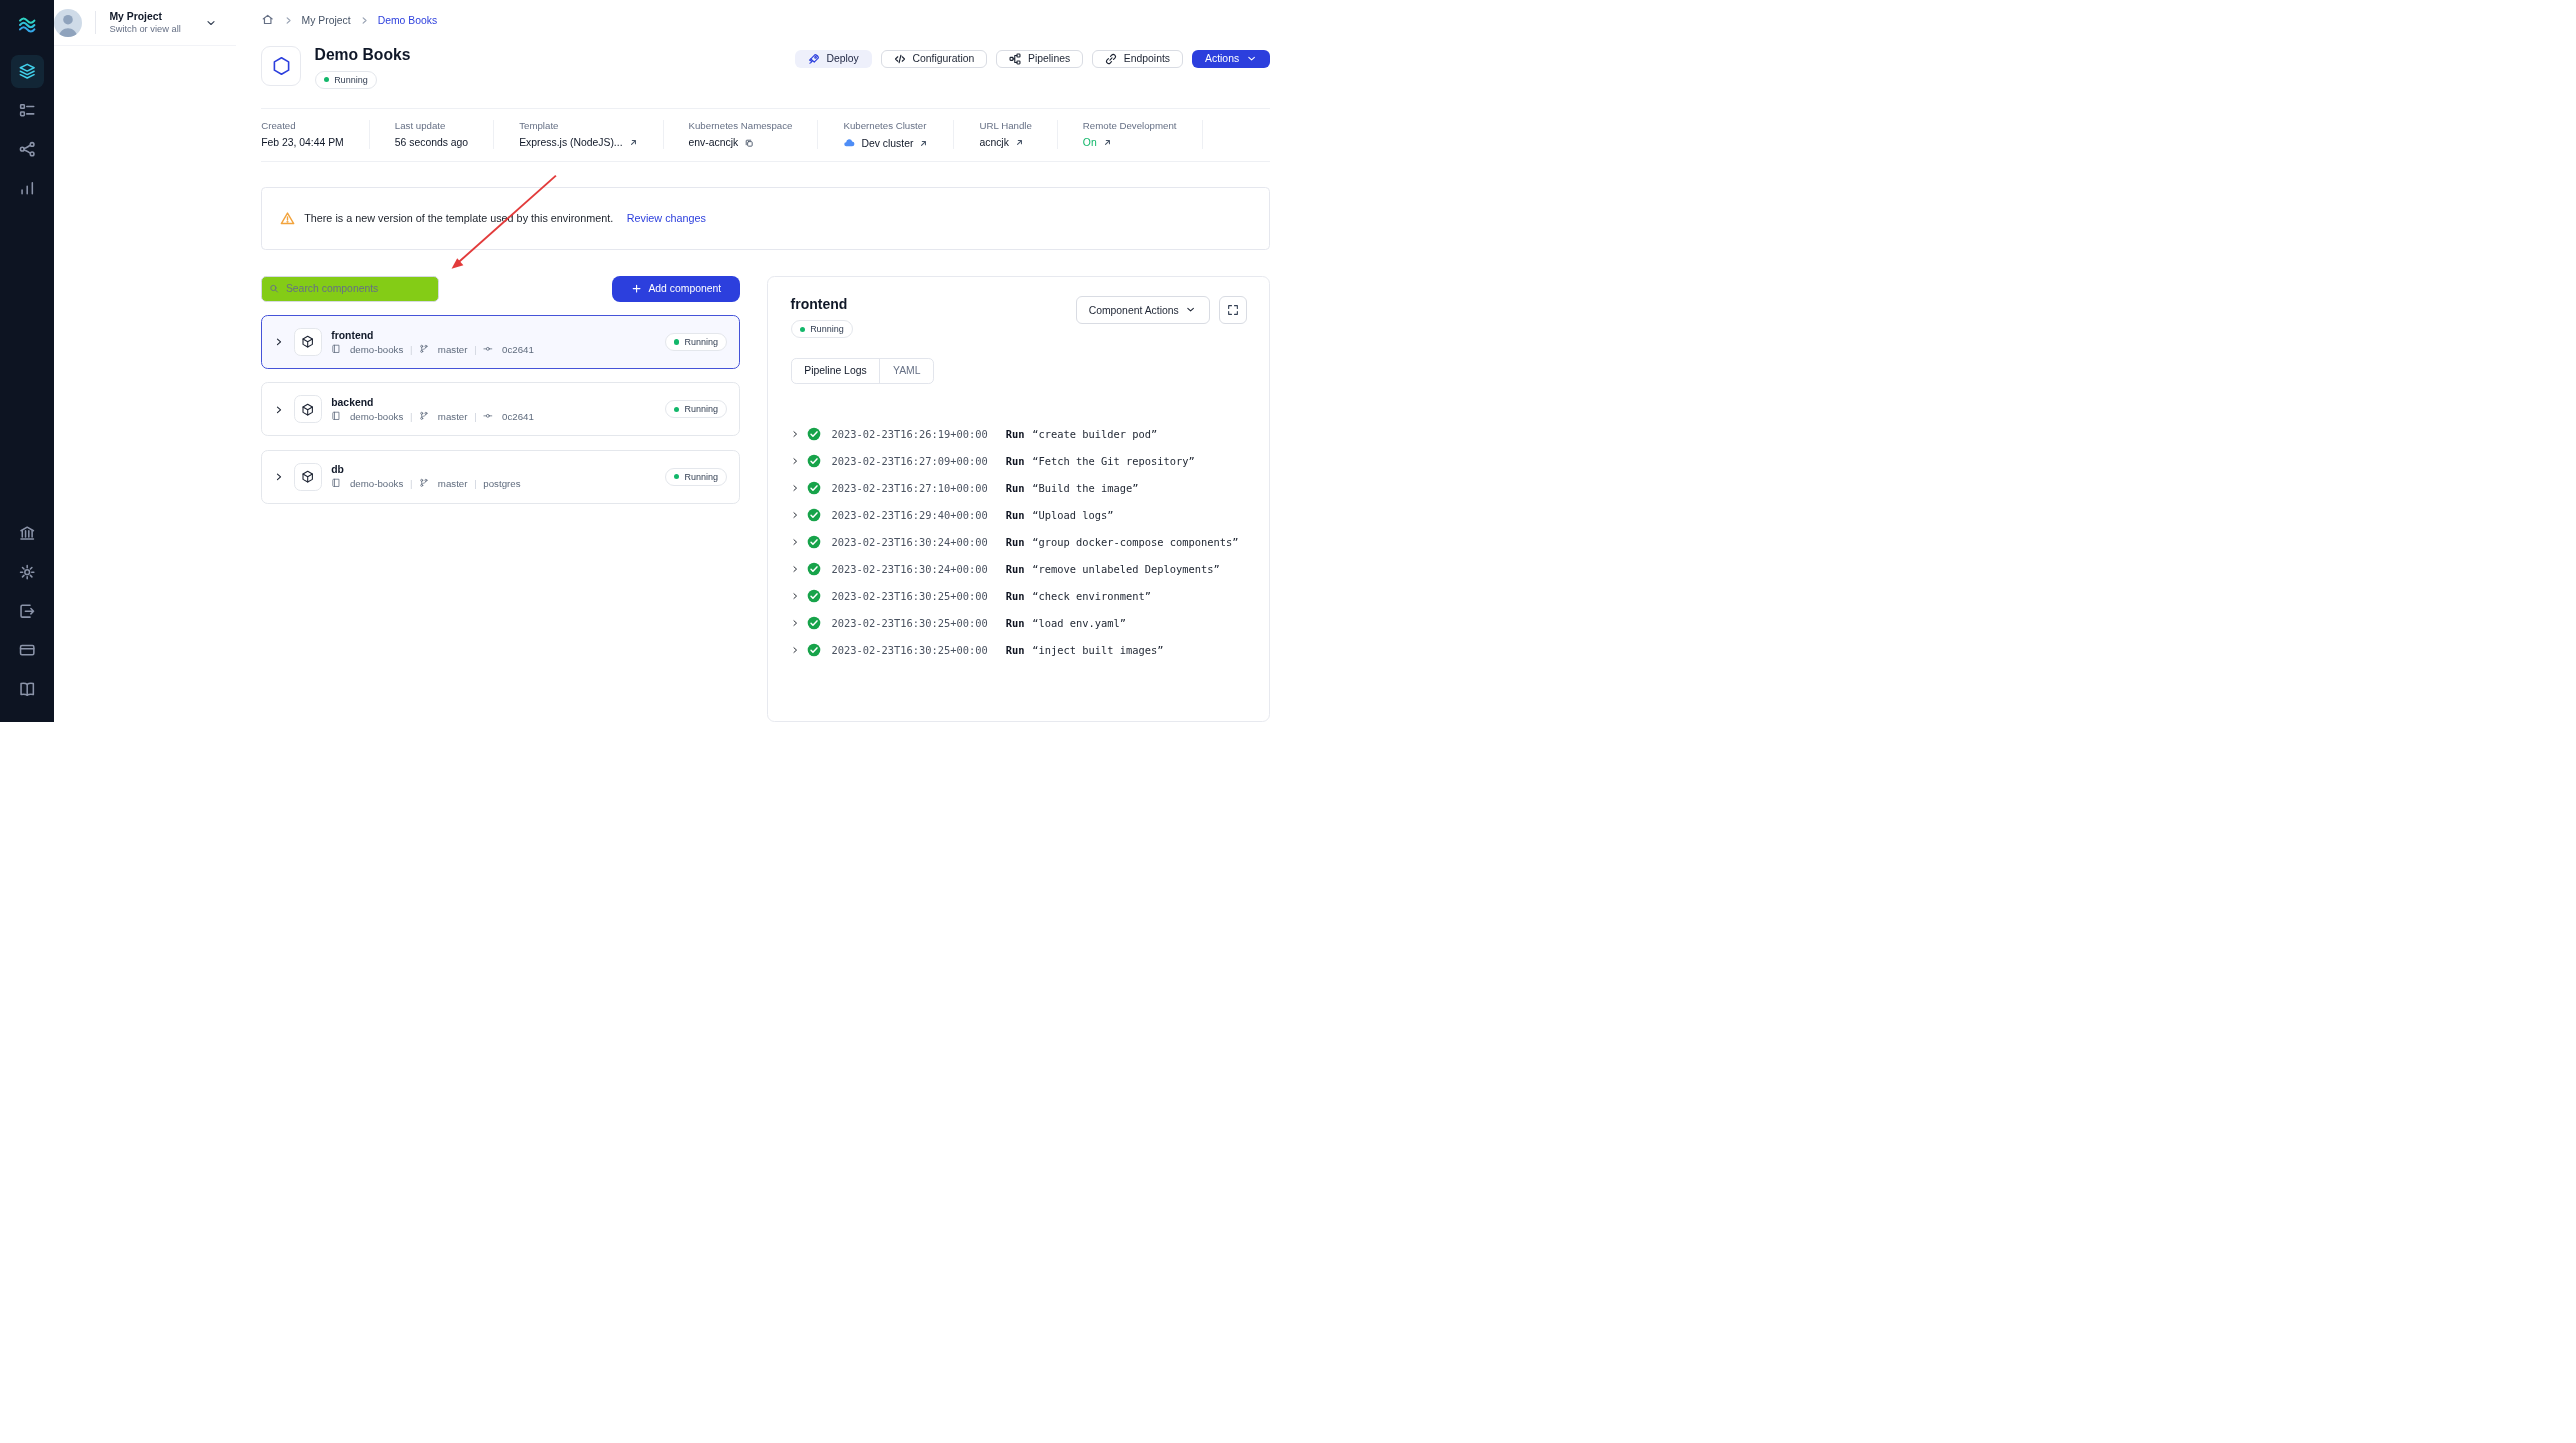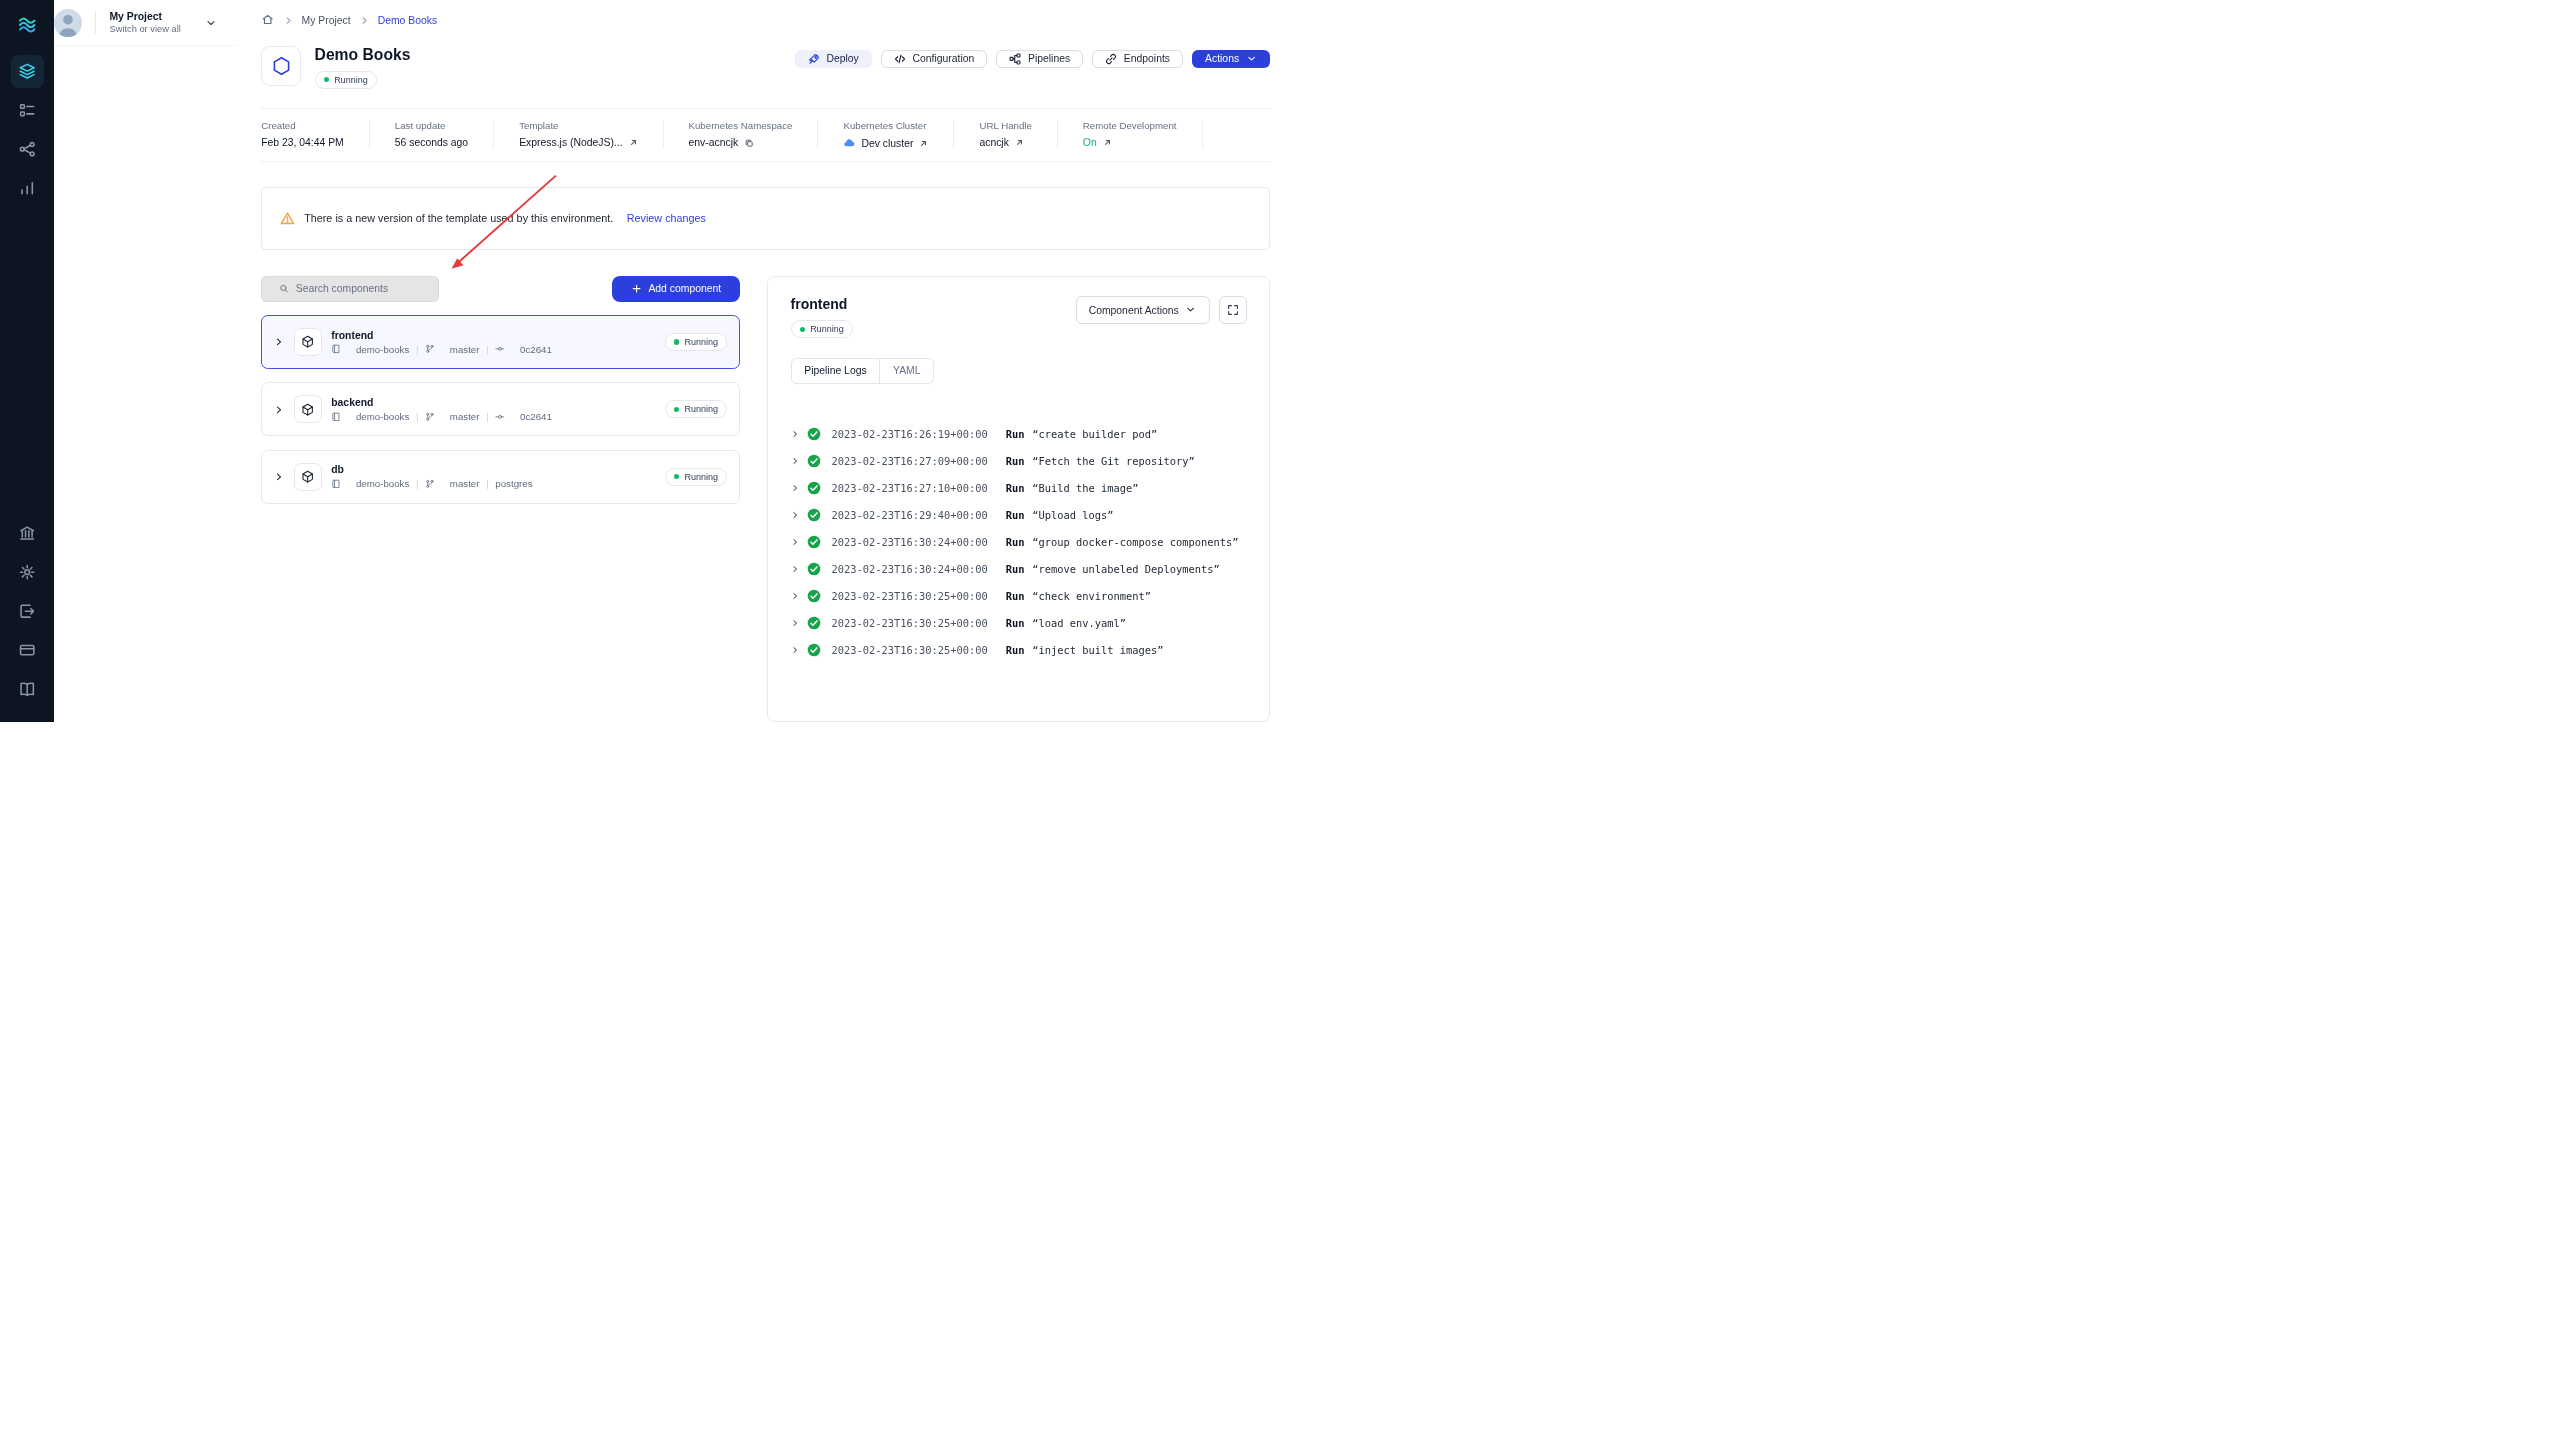--- a/index.html
+++ b/index.html
@@ -67,38 +67,38 @@
 
   
   .banner{margin-top:25px;border:0.7px solid #e5e7ee;border-radius:4.5px;height:63px;display:flex;align-items:center;padding:0 18px;gap:9px;font-size:10.8px;color:#21262f}
   .warn-ico svg{fill:none;stroke:var(--warning,#f2a33c);stroke-width:1.5;stroke-linecap:round;stroke-linejoin:round}
   .banner-link{color:var(--accent,#2c3fdd);cursor:pointer;margin-left:4.5px}
 
   
   .cols{display:flex;gap:27px;margin-top:26px;flex:1;min-height:0}
   .left-col{width:479px;flex-shrink:0}
   .lc-top{display:flex;justify-content:space-between;align-items:center}
-  .search-box{width:178px;height:26px;border:0.7px solid #d6dae2;border-radius:5.2px;display:flex;align-items:center;padding:0 17px;gap:6.7px;background:#e5e5e5}
+  .search-box{width:178px;height:26px;border:0.7px solid #d6dae2;border-radius:5.2px;display:flex;align-items:center;padding:0 7px;gap:6.7px;background:#84cc16}
   .search-box svg{fill:none;stroke:#667085;stroke-width:1.5;stroke-linecap:round}
   .search-box input{border:none;outline:none;font-size:10.4px;color:#101828;width:100%;font-family:inherit;background:transparent}
   ::placeholder{color:#667085;opacity:1}
   .add-btn{height:26px;padding:0 19px;border-radius:8px;background:var(--accent,#2c3fdd);color:#fff;font-size:10.4px;font-weight:500;display:inline-flex;align-items:center;gap:6.7px;cursor:pointer;border:none}
   .add-btn svg{fill:none;stroke:#fff;stroke-width:1.6;stroke-linecap:round}
 
   .comp-card{height:54px;border:0.7px solid #e4e7ec;border-radius:6.7px;display:flex;align-items:center;padding:0 12px;background:#fff;cursor:pointer;margin-top:13.4px}
   .comp-card:first-of-type{margin-top:18px}
   .comp-card.selected{border-color:#4553d8;background:#f7f8ff}
   .cc-chevron{margin-right:9.7px;display:flex;cursor:pointer}
   .cc-chevron svg{fill:none;stroke:#1d2433;stroke-width:1.6;stroke-linecap:round;stroke-linejoin:round}
   .cc-box{width:28px;height:28px;border:0.7px solid #e4e7ec;border-radius:6.7px;display:flex;align-items:center;justify-content:center;background:#fff;flex-shrink:0}
   .cc-box svg{fill:none;stroke:#1d2433;stroke-width:1.3;stroke-linecap:round;stroke-linejoin:round}
   .cc-info{margin-left:9.7px;flex:1;min-width:0}
   .cc-name{font-size:10.4px;font-weight:700;color:#101828}
   .cc-meta{display:flex;align-items:center;gap:6.7px;font-size:9.7px;color:#5f6b7d;margin-top:3px}
-  .cc-pair{display:inline-flex;align-items:center;gap:15px}
+  .cc-pair{display:inline-flex;align-items:flex-start;gap:9px}
   .cc-pair svg{fill:none;stroke:#5f6b7d;stroke-width:1.3;stroke-linecap:round;stroke-linejoin:round}
   .cc-sep{color:#cfd4dd}
 
   
   .detail{flex:1;border:0.7px solid #e7e9ef;border-radius:7.5px;padding:19.4px 22.4px;min-width:0}
   .dt-head{display:flex;justify-content:space-between;align-items:flex-start}
   .dt-title{font-size:14px;font-weight:700}
   .dt-head .status-pill{margin-top:8.2px}
   .dt-actions{display:flex;gap:9px}
   .icon-btn{width:28px;height:28px;border:0.7px solid #d9dce3;border-radius:6px;display:flex;align-items:center;justify-content:center;background:#fff;color:#344054;cursor:pointer}

